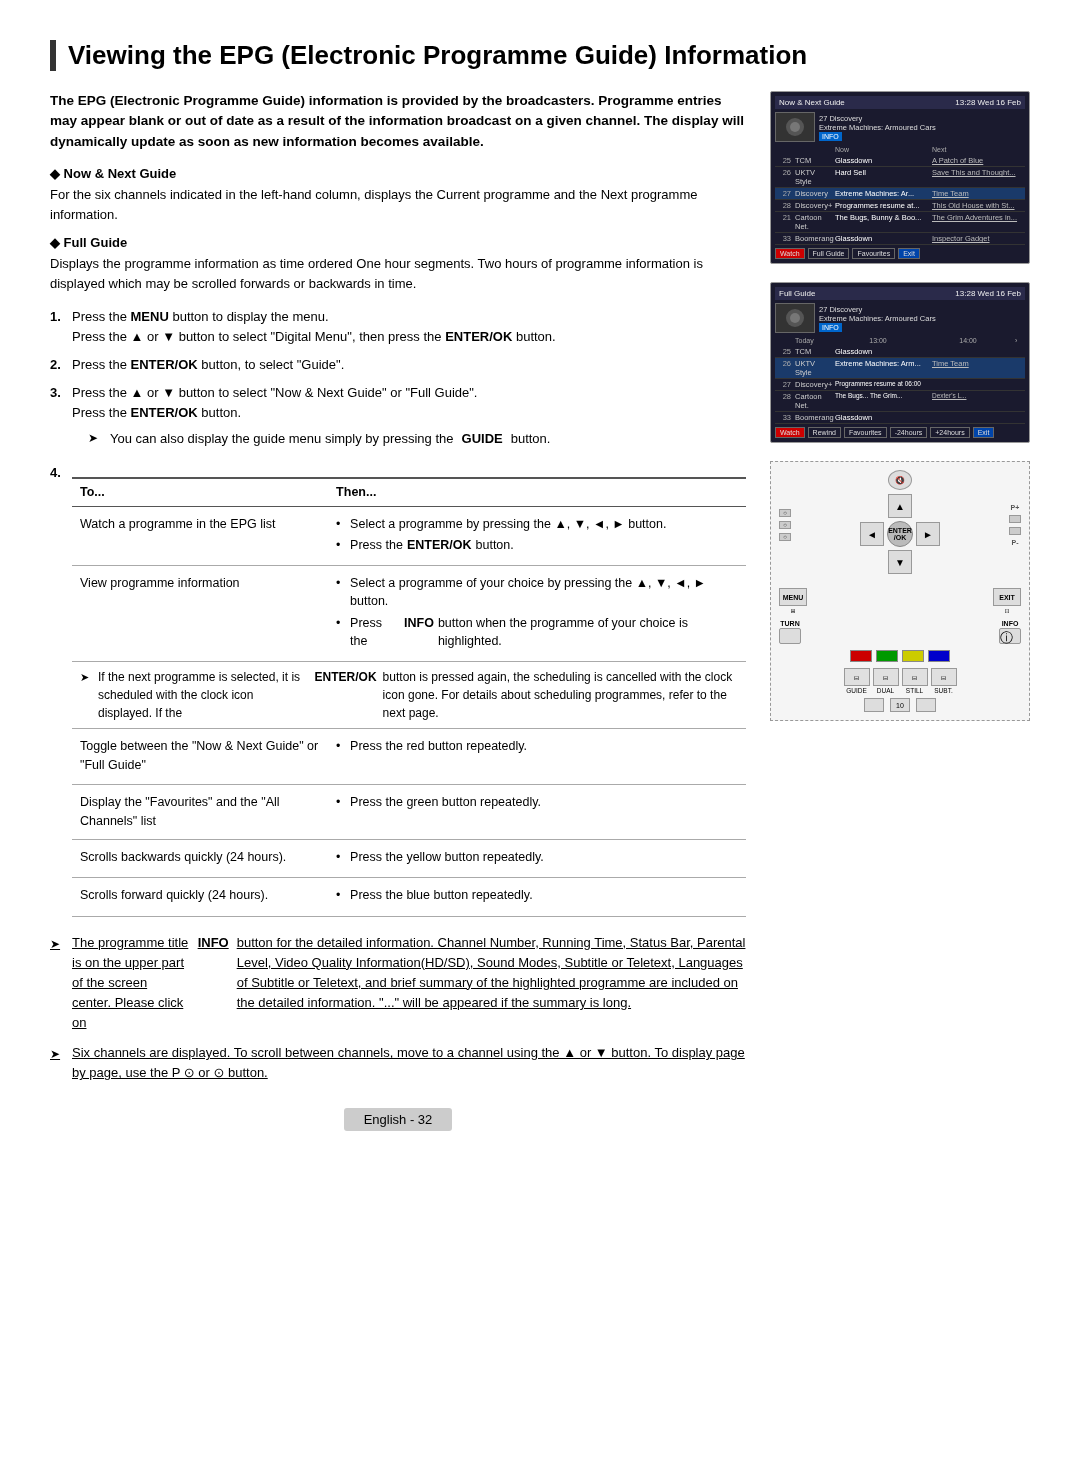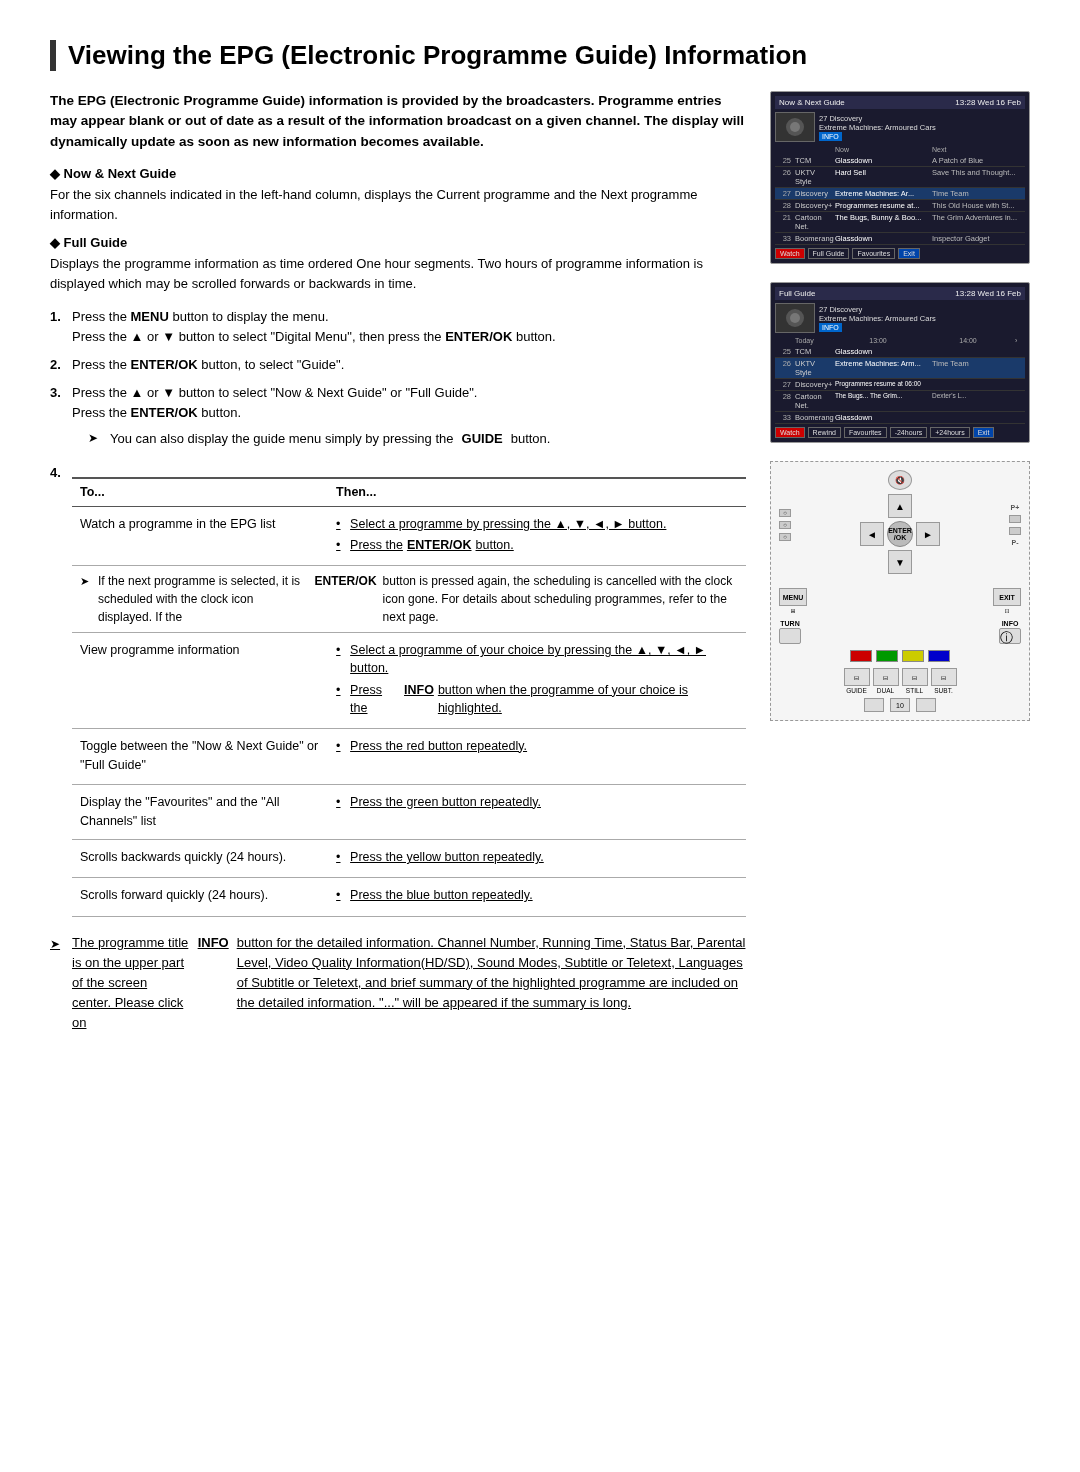--- a/index.html
+++ b/index.html
@@ -120,21 +120,20 @@
 
     .guide-table td:last-child {
       width: 62%;
     }
 
     .bullet-item {
       display: flex;
       gap: 4px;
       margin-bottom: 3px;
       line-height: 1.45;
-      text-decoration: underline;
     }
 
     .bullet-item::before {
       content: "•";
       min-width: 10px;
     }
 
     .note-row {
       font-size: 12px;
       line-height: 1.5;
@@ -267,20 +266,21 @@
       overflow: hidden;
       text-overflow: ellipsis;
     }
 
     .epg-next {
       flex: 1;
       color: #bbb;
       white-space: nowrap;
       overflow: hidden;
       text-overflow: ellipsis;
+      text-decoration: underline;
     }
 
     .epg-header-row {
       display: flex;
       gap: 4px;
       font-size: 7px;
       color: #aaa;
       padding: 1px 0 2px 0;
     }
 
@@ -426,36 +426,36 @@
 
             <tr>
               <td>Watch a programme in the EPG list</td>
               <td>
                 <div class="bullet-item">Select a programme by pressing the ▲, ▼, ◄, ► button.</div>
                 <div class="bullet-item">Press the <span class="bold">ENTER/OK</span> button.</div>
               </td>
             </tr>
 
             <tr>
+              <td>View programme information</td>
+              <td>
+                <div class="bullet-item">Select a programme of your choice by pressing the ▲, ▼, ◄, ► button.</div>
+                <div class="bullet-item">Press the <span class="bold">INFO</span> button when the programme of your choice is highlighted.</div>
+              </td>
+            </tr>
+
+            <tr>
               <td colspan="2" class="note-row">
                 <div class="note-row-inner">
                   If the next programme is selected, it is scheduled with the clock icon displayed. If the <span class="bold">ENTER/OK</span> button is pressed again, the scheduling is cancelled with the clock icon gone. For details about scheduling programmes, refer to the next page.
                 </div>
               </td>
             </tr>
 
             <tr>
-              <td>View programme information</td>
-              <td>
-                <div class="bullet-item">Select a programme of your choice by pressing the ▲, ▼, ◄, ► button.</div>
-                <div class="bullet-item">Press the <span class="bold">INFO</span> button when the programme of your choice is highlighted.</div>
-              </td>
-            </tr>
-
-            <tr>
               <td>Toggle between the "Now &amp; Next Guide" or "Full Guide"</td>
               <td>
                 <div class="bullet-item">Press the red button repeatedly.</div>
               </td>
             </tr>
 
             <tr>
               <td>Display the "Favourites" and the "All Channels" list</td>
               <td>
                 <div class="bullet-item">Press the green button repeatedly.</div>
@@ -478,22 +478,28 @@
 
           </tbody>
         </table>
       </div>
     </div>
 
     <div class="bottom-notes">
       <div class="bottom-note">
         The programme title is on the upper part of the screen center. Please click on <span class="bold">INFO</span> button for the detailed information. Channel Number, Running Time, Status Bar, Parental Level, Video Quality Information(HD/SD), Sound Modes, Subtitle or Teletext, Languages of Subtitle or Teletext, and brief summary of the highlighted programme are included on the detailed information. "..." will be appeared if the summary is long.
       </div>
-    </div>
-
+      <div class="bottom-note">
+        Six channels are displayed. To scroll between channels, move to a channel using the ▲ or ▼ button. To display page by page, use the P ⊙ or ⊙ button.
+      </div>
+    </div>
+
+    <div class="footer-badge">
+      <span>English - 32</span>
+    </div>
 
   </div>
 
   <div class="right-col">
 
     <div class="epg-screenshot">
       <div class="epg-title-bar">
         <span>Now &amp; Next Guide</span>
         <span>13:28 Wed 16 Feb</span>
       </div>

